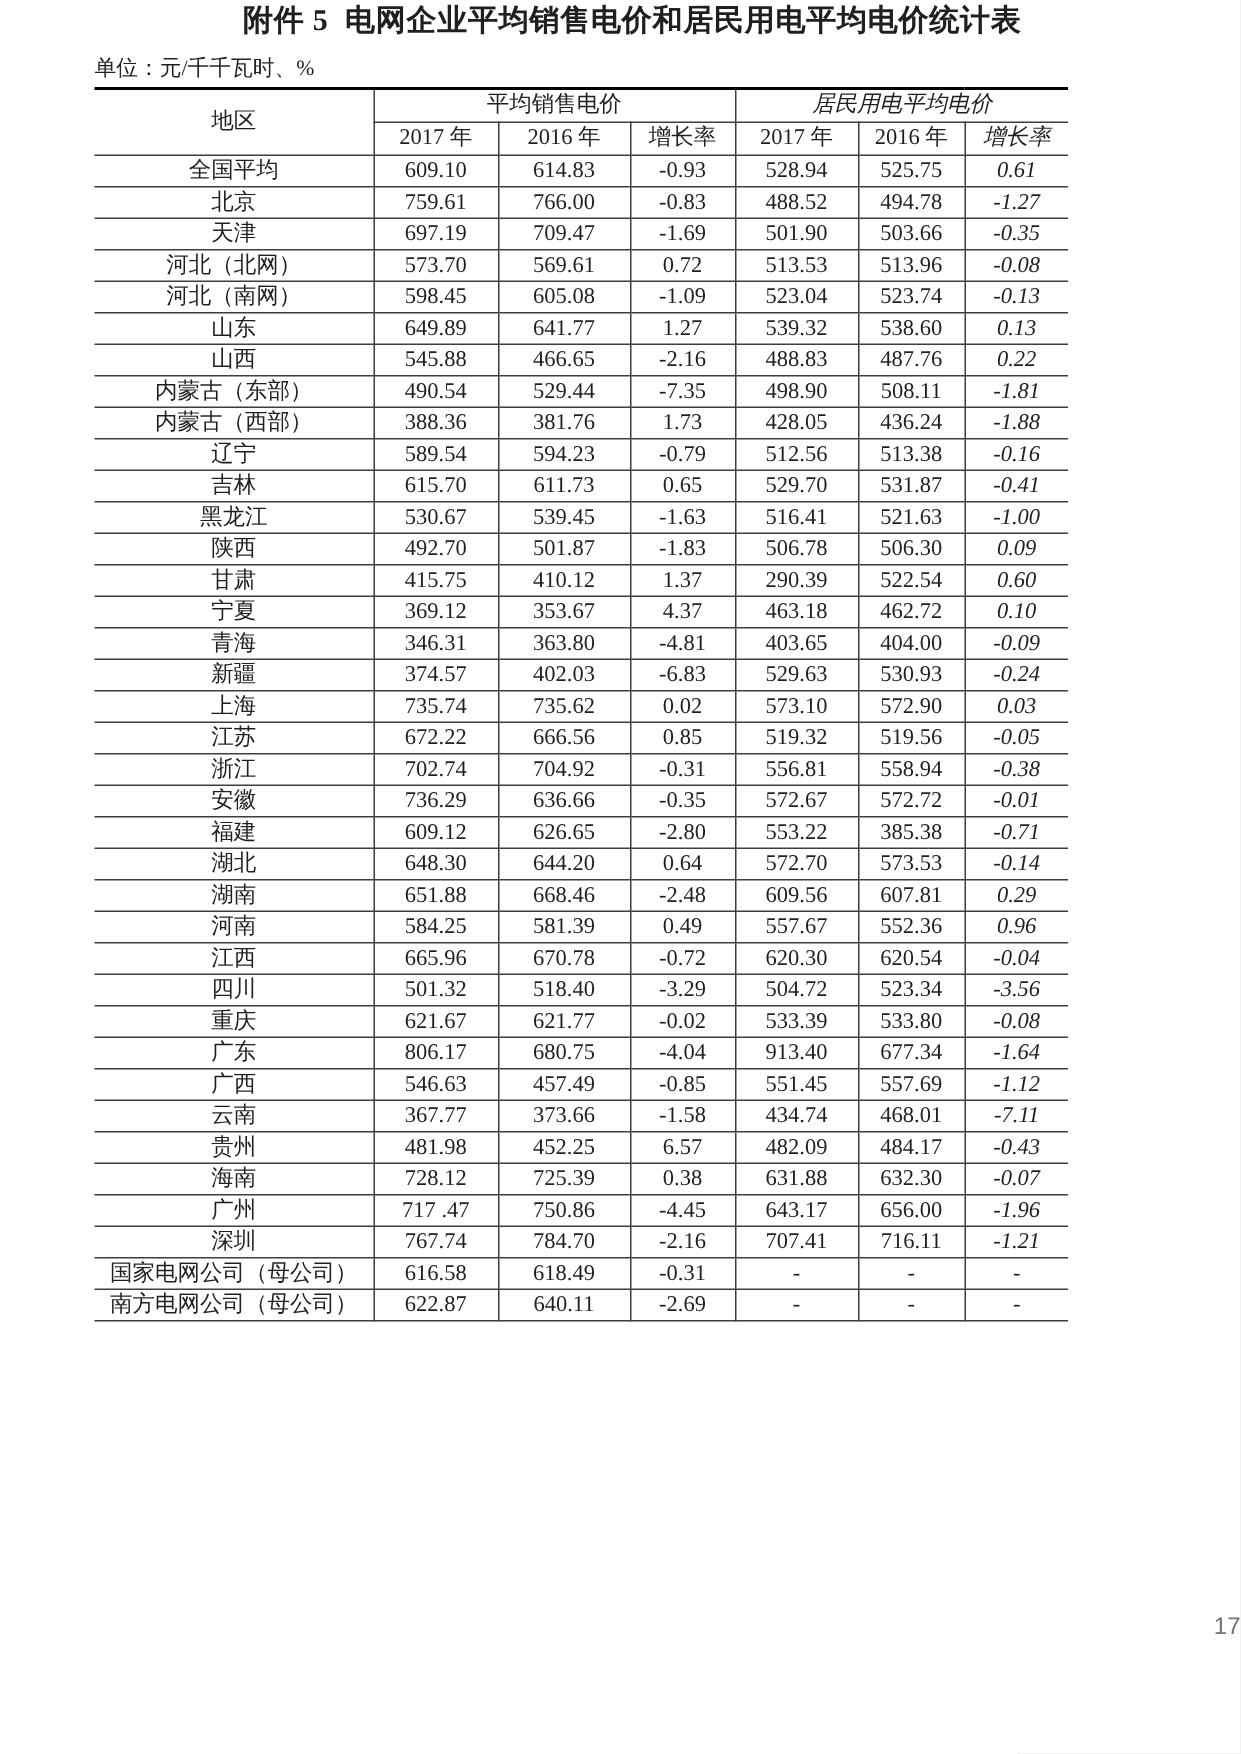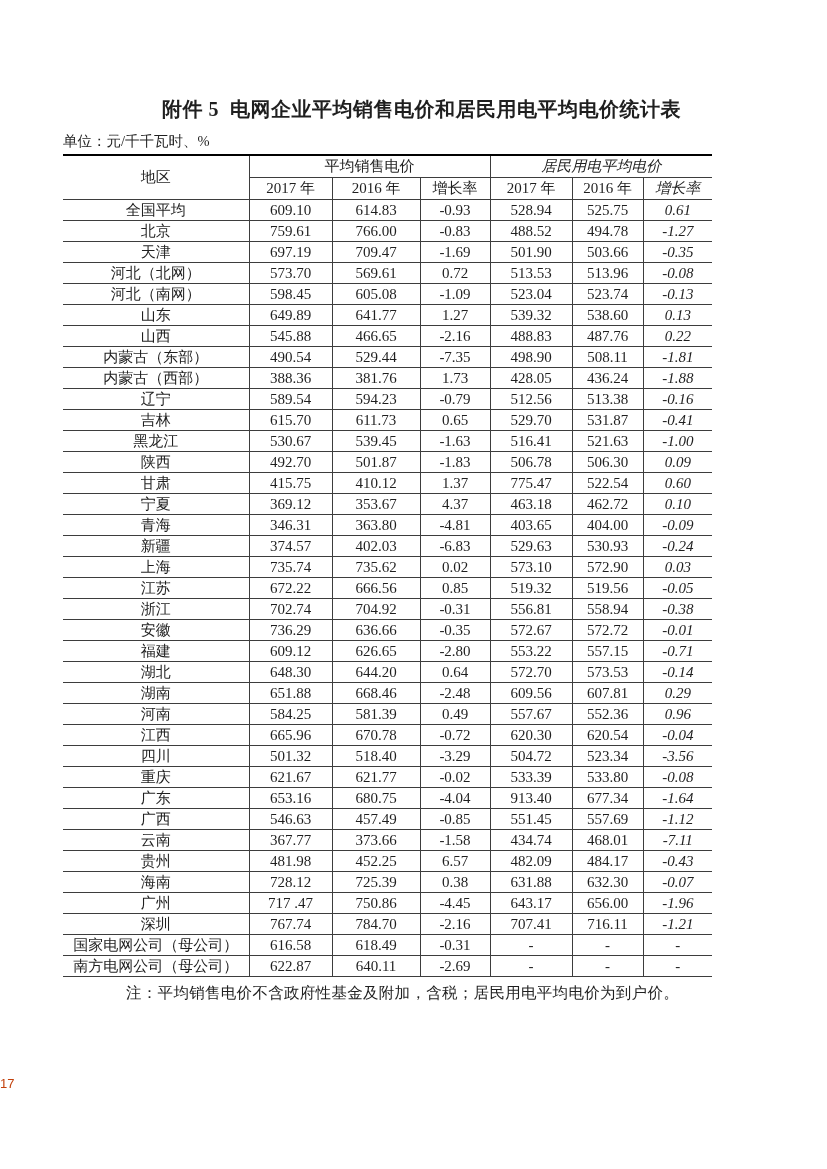--- a/index.html
+++ b/index.html
@@ -8,21 +8,20 @@
     width: 827px;
     height: 1169px;
     margin: 0 auto;
     background: #ffffff;
     font-family: "Liberation Serif", "DejaVu Serif", serif;
     color: #1f1f1f;
     overflow: hidden;
   }
   .doc-title {
     margin: 0;
-    padding-top: 96px;
     margin-left: 63px;
     width: 717px;
     text-align: center;
     font-size: 20px;
     font-weight: bold;
     letter-spacing: 0.5px;
     white-space: pre;
   }
   .unit-line {
     margin-left: 63px;
@@ -58,24 +57,24 @@
     margin-left: 126px;
     margin-top: 6px;
     font-size: 15.5px;
     letter-spacing: 0.3px;
   }
   .page-number {
     position: absolute;
     left: 0;
     right: 0;
     top: 1076px;
-    text-align: left;
+    text-align: right;
     font-family: "Liberation Sans", "DejaVu Sans", sans-serif;
-    font-size: 13px;
-    color: #c2410c;
+    font-size: 16px;
+    color: #737373;
   }
 </style>
 </head>
 <body>
 
 <div class="page">
 
   <h1 class="doc-title">附件 5  电网企业平均销售电价和居民用电平均电价统计表</h1>
 
   <div class="unit-line">单位：元/千千瓦时、%</div>
@@ -221,21 +220,21 @@
     <td>-1.83</td>
     <td>506.78</td>
     <td>506.30</td>
     <td class="col-last">0.09</td>
   </tr>
         <tr>
     <td class="col-first">甘肃</td>
     <td>415.75</td>
     <td>410.12</td>
     <td>1.37</td>
-    <td>775.47</td>
+    <td>290.39</td>
     <td>522.54</td>
     <td class="col-last">0.60</td>
   </tr>
         <tr>
     <td class="col-first">宁夏</td>
     <td>369.12</td>
     <td>353.67</td>
     <td>4.37</td>
     <td>463.18</td>
     <td>462.72</td>
@@ -294,21 +293,21 @@
     <td>572.67</td>
     <td>572.72</td>
     <td class="col-last">-0.01</td>
   </tr>
         <tr>
     <td class="col-first">福建</td>
     <td>609.12</td>
     <td>626.65</td>
     <td>-2.80</td>
     <td>553.22</td>
-    <td>557.15</td>
+    <td>385.38</td>
     <td class="col-last">-0.71</td>
   </tr>
         <tr>
     <td class="col-first">湖北</td>
     <td>648.30</td>
     <td>644.20</td>
     <td>0.64</td>
     <td>572.70</td>
     <td>573.53</td>
     <td class="col-last">-0.14</td>
@@ -353,21 +352,21 @@
     <td class="col-first">重庆</td>
     <td>621.67</td>
     <td>621.77</td>
     <td>-0.02</td>
     <td>533.39</td>
     <td>533.80</td>
     <td class="col-last">-0.08</td>
   </tr>
         <tr>
     <td class="col-first">广东</td>
-    <td>653.16</td>
+    <td>806.17</td>
     <td>680.75</td>
     <td>-4.04</td>
     <td>913.40</td>
     <td>677.34</td>
     <td class="col-last">-1.64</td>
   </tr>
         <tr>
     <td class="col-first">广西</td>
     <td>546.63</td>
     <td>457.49</td>
@@ -435,17 +434,16 @@
     <td>622.87</td>
     <td>640.11</td>
     <td>-2.69</td>
     <td>-</td>
     <td>-</td>
     <td class="col-last">-</td>
   </tr>
       </tbody>
   </table>
 
-  <div class="footnote">注：平均销售电价不含政府性基金及附加，含税；居民用电平均电价为到户价。</div>
 
   <div class="page-number">17</div>
 
 </div>
 
 </body></html>

